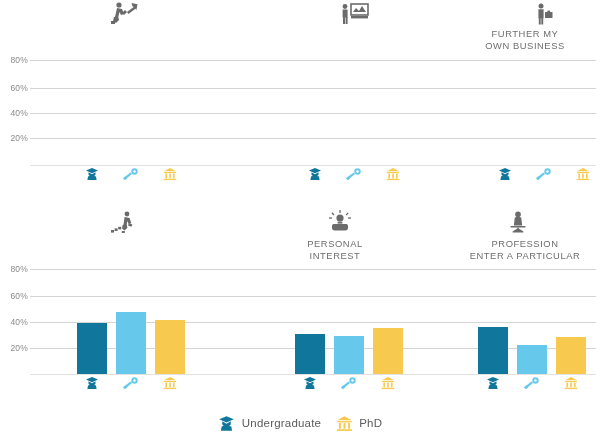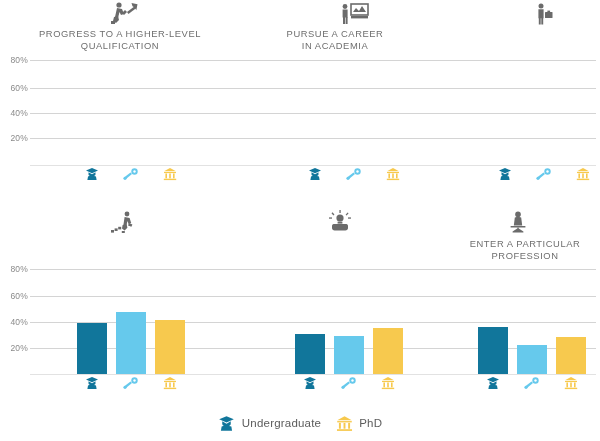--- a/index.html
+++ b/index.html
@@ -103,24 +103,20 @@
           <circle cx="11" cy="5" r="2.6"></circle>
           <path d="M9 8 l5 1 l2 5 l-3 1 l-1.5 -3 l-1.5 6 l-3 -1 z"></path>
           <path d="M6 17 l4 -1 l1 4 l-3 3 l-3 -2 z"></path>
           <path d="M14 13 l3 -3 l2 2 l-3 3 z"></path>
           <path d="M19 12 l8 -6 l1.4 2 l-8 6 z"></path>
           <path d="M23.5 3 l6 1.2 l-1.2 6 l-1.6 -2.6 l-2.2 -1.3 z"></path>
           <rect x="3" y="21" width="4" height="3"></rect>
         </g>
       </svg>
     </div>
-    <div class="panel-title" style="left:10px;top:28px;width:220px;">
-      <div>PROGRESS TO A HIGHER-LEVEL</div>
-      <div>QUALIFICATION</div>
-    </div>
     <div>
       
       
       
     </div>
     <div class="tick-icons" style="left:0;top:166px;">
       <div class="tick-icon" style="left:77px;">
         <svg width="14" height="14" viewBox="0 0 14 14">
             <g fill="#11769b">
               <path d="M7 1 L13 3.6 L7 6.2 L1 3.6 Z"></path>
@@ -158,24 +154,20 @@
         <g fill="#6b6b6b">
           <circle cx="5" cy="4.5" r="2.4"></circle>
           <path d="M2.6 7.5 h5 v8 h-5 z"></path>
           <path d="M3 15 h2 v7 h-2 z M5.6 15 h2 v7 h-2 z"></path>
           <rect x="11" y="2" width="17" height="11" fill="none" stroke="#6b6b6b" stroke-width="1.6"></rect>
           <path d="M13 10 l3 -4 l3 3 l3 -5 l4 6 z"></path>
           <rect x="11" y="14" width="17" height="2.4"></rect>
         </g>
       </svg>
     </div>
-    <div class="panel-title" style="left:255px;top:28px;width:160px;">
-      <div>PURSUE A CAREER</div>
-      <div>IN ACADEMIA</div>
-    </div>
     <div>
       
       
       
     </div>
     <div class="tick-icons" style="left:0;top:166px;">
       <div class="tick-icon" style="left:300px;">
         <svg width="14" height="14" viewBox="0 0 14 14">
             <g fill="#11769b">
               <path d="M7 1 L13 3.6 L7 6.2 L1 3.6 Z"></path>
@@ -211,20 +203,24 @@
     <div class="panel-icon" style="left:523px;top:0px;">
       <svg width="24" height="24" viewBox="0 0 24 24">
         <g fill="#6b6b6b">
           <circle cx="10" cy="4" r="2.5"></circle>
           <path d="M7.4 7.2 h5.2 v9 h-5.2 z"></path>
           <path d="M7.8 16 h1.9 v6.4 h-1.9 z M10.3 16 h1.9 v6.4 h-1.9 z"></path>
           <rect x="14" y="10" width="7.5" height="6" rx="0.6"></rect>
           <rect x="16.4" y="8.6" width="2.7" height="1.8"></rect>
         </g>
       </svg>
+    </div>
+    <div class="panel-title" style="left:455px;top:28px;width:140px;">
+      <div>FURTHER MY</div>
+      <div>OWN BUSINESS</div>
     </div>
     <div>
       
       
       
     </div>
     <div class="tick-icons" style="left:0;top:166px;">
       <div class="tick-icon" style="left:490px;">
         <svg width="14" height="14" viewBox="0 0 14 14">
             <g fill="#11769b">
@@ -338,20 +334,24 @@
           <rect x="10.6" y="11.6" width="4.8" height="2"></rect>
           <path d="M6.6 14 h12.8 c1 0 1.6 1 1.6 2 v2 c0 1.4 -1.2 2.4 -2.6 2.4 h-10.8 c-1.4 0 -2.6 -1 -2.6 -2.4 v-2 c0 -1 .6 -2 1.6 -2 z"></path>
           <rect x="12.4" y="0" width="1.3" height="3"></rect>
           <rect x="5.4" y="2.4" width="1.3" height="3" transform="rotate(-40 6 4)"></rect>
           <rect x="19.4" y="2.4" width="1.3" height="3" transform="rotate(40 20 4)"></rect>
           <rect x="2" y="7.4" width="3" height="1.3"></rect>
           <rect x="21" y="7.4" width="3" height="1.3"></rect>
         </g>
       </svg>
     </div>
+    <div class="panel-title" style="left:255px;top:38px;width:160px;">
+      <div>PERSONAL</div>
+      <div>INTEREST</div>
+    </div>
     <div>
       <div class="bar u" style="left: 295px; bottom: 26px; height: 40px; background: rgb(17, 118, 155);" title="Undergraduate: 35%"></div>
       <div class="bar m" style="left: 334px; bottom: 26px; height: 38px; background: rgb(102, 201, 236);" title="Master's: 33%"></div>
       <div class="bar p" style="left: 373px; bottom: 26px; height: 46px; background: rgb(247, 201, 78);" title="PhD: 40%"></div>
     </div>
     <div class="tick-icons" style="left:0;top:175px;">
       <div class="tick-icon" style="left:295px;">
         <svg width="14" height="14" viewBox="0 0 14 14">
             <g fill="#11769b">
               <path d="M7 1 L13 3.6 L7 6.2 L1 3.6 Z"></path>
@@ -389,22 +389,22 @@
         <g fill="#6b6b6b">
           <circle cx="13" cy="4.4" r="2.8"></circle>
           <path d="M9.8 7.6 c0 0 1.2 -.8 3.2 -.8 s3.2 .8 3.2 .8 l1 7.8 h-8.4 z"></path>
           <rect x="5.6" y="16" width="14.8" height="1.5"></rect>
           <path d="M12.4 17.6 h1.3 v4 h-1.3 z"></path>
           <path d="M7.6 21.6 l4.6 -3 h1.6 l4.6 3 v.9 h-10.8 z"></path>
         </g>
       </svg>
     </div>
     <div class="panel-title" style="left:450px;top:38px;width:150px;">
+      <div>PROFESSION</div>
       <div>ENTER A PARTICULAR</div>
-      <div>PROFESSION</div>
     </div>
     <div>
       <div class="bar u" style="left: 478px; bottom: 26px; height: 47px; background: rgb(17, 118, 155);" title="Undergraduate: 41%"></div>
       <div class="bar m" style="left: 517px; bottom: 26px; height: 29px; background: rgb(102, 201, 236);" title="Master's: 25%"></div>
       <div class="bar p" style="left: 556px; bottom: 26px; height: 37px; background: rgb(247, 201, 78);" title="PhD: 32%"></div>
     </div>
     <div class="tick-icons" style="left:0;top:175px;">
       <div class="tick-icon" style="left:478px;">
         <svg width="14" height="14" viewBox="0 0 14 14">
             <g fill="#11769b">

